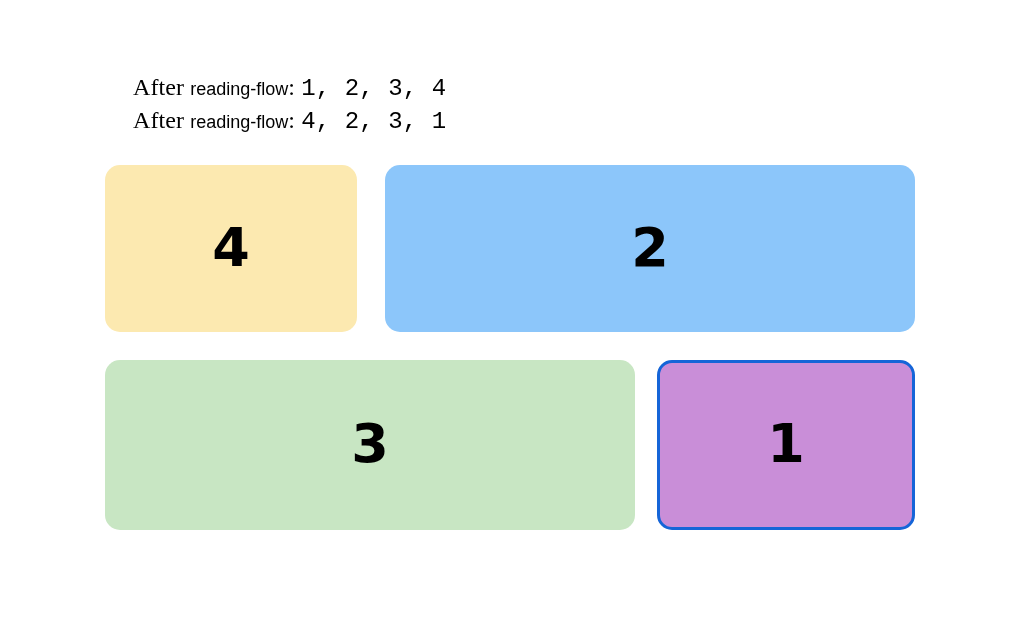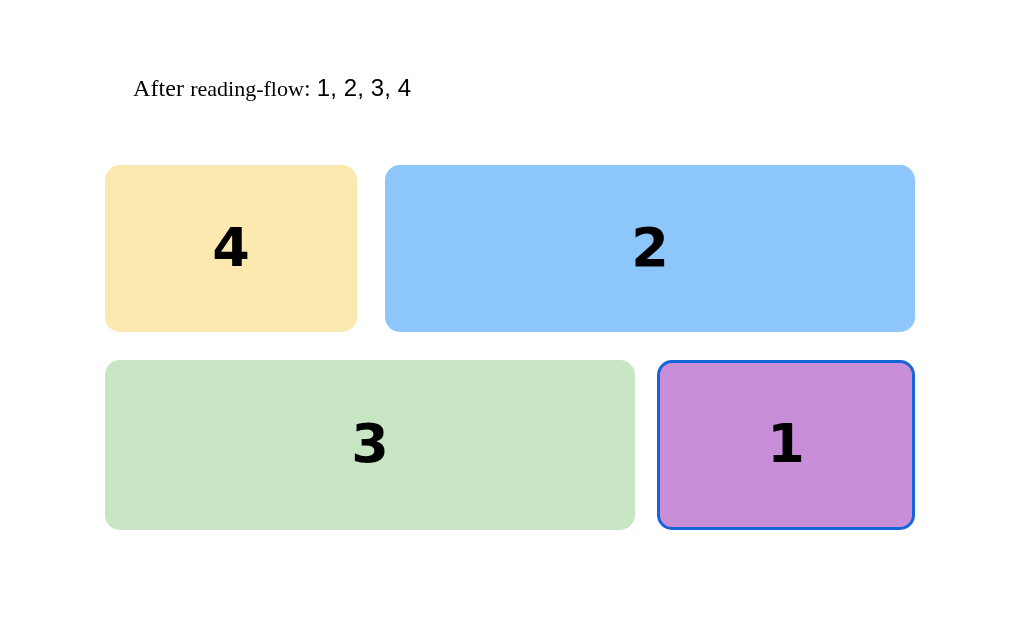--- a/index.html
+++ b/index.html
@@ -26,26 +26,26 @@
   }
   .caption-line {
     font-family: "Liberation Serif", "DejaVu Serif", serif;
     font-size: 24px;
     line-height: 31px;
     color: #000000;
     white-space: nowrap;
     letter-spacing: 0.1px;
   }
   .mono {
-    font-family: Liberation Serif, serif;
-    font-size: 22px;
+    font-family: Liberation Sans, sans-serif;
+    font-size: 18px;
     letter-spacing: 0;
   }
   .seq {
-    font-family: Liberation Sans, sans-serif;
+    font-family: Liberation Mono, monospace;
     font-size: 24px;
   }
 
   
   .flow-grid {
     position: absolute;
     left: 105px;
     top: 165px;
     width: 810px;
     height: 365px;
@@ -107,20 +107,23 @@
 </style>
 </head>
 <body>
 
 <div class="caption">
 
   <div class="caption-line">
     <span>After </span><span class="mono">reading-flow</span><span>: </span><span class="seq">1, 2, 3, 4</span>
   </div>
 
+  <div class="caption-line">
+    <span>After </span><span class="mono">reading-flow</span><span>: </span><span class="seq">4, 2, 3, 1</span>
+  </div>
 
 </div>
 
 <div class="flow-grid">
 
   <div class="box box-item4">
     <span class="box-label">4</span>
   </div>
 
   <div class="box box-item2">

